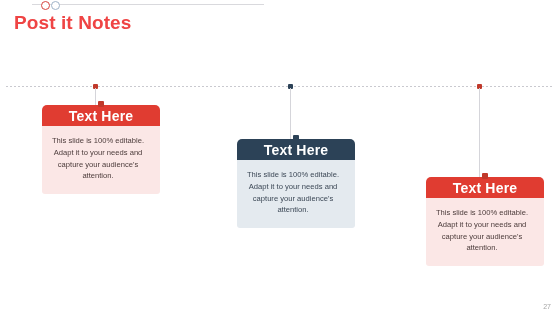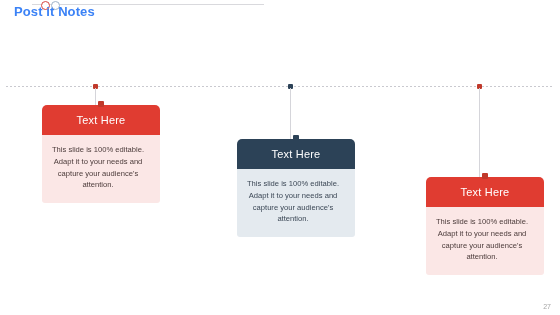--- a/index.html
+++ b/index.html
@@ -32,24 +32,24 @@
     border-radius: 50%;
     background: #ffffff;
   }
   .top-dot.red    { left: 41px;  border: 1.3px solid #d64541; }
   .top-dot.blue   { left: 51px;  border: 1.3px solid #9fb3c8; }
 
   
   .slide-title {
     position: absolute;
     left: 14px;
-    top: 4px;
-    font-size: 13px;
+    top: 12px;
+    font-size: 19px;
     font-weight: bold;
-    color: #3b82f6;
+    color: #ef4444;
     letter-spacing: 0.1px;
     white-space: nowrap;
   }
 
   
   .timeline {
     position: absolute;
     left: 6px;
     top: 86px;
     width: 548px;
@@ -89,27 +89,27 @@
     left: 50%;
     transform: translateX(-50%);
     top: -4px;
     width: 6px;
     height: 6px;
     border-radius: 1px;
     z-index: 2;
   }
   .card-header {
     position: relative;
-    height: 30px;
+    height: 21px;
     border-radius: 5px 5px 0 0;
     display: flex;
     align-items: center;
     justify-content: center;
-    font-size: 11px;
-    font-weight: normal;
+    font-size: 14px;
+    font-weight: bold;
     color: #ffffff;
     letter-spacing: 0.2px;
   }
   .card-body {
     padding: 9px 9px 12px 3px;
     border-radius: 0 0 3px 3px;
     font-size: 7.6px;
     line-height: 1.55;
     text-align: center;
   }

